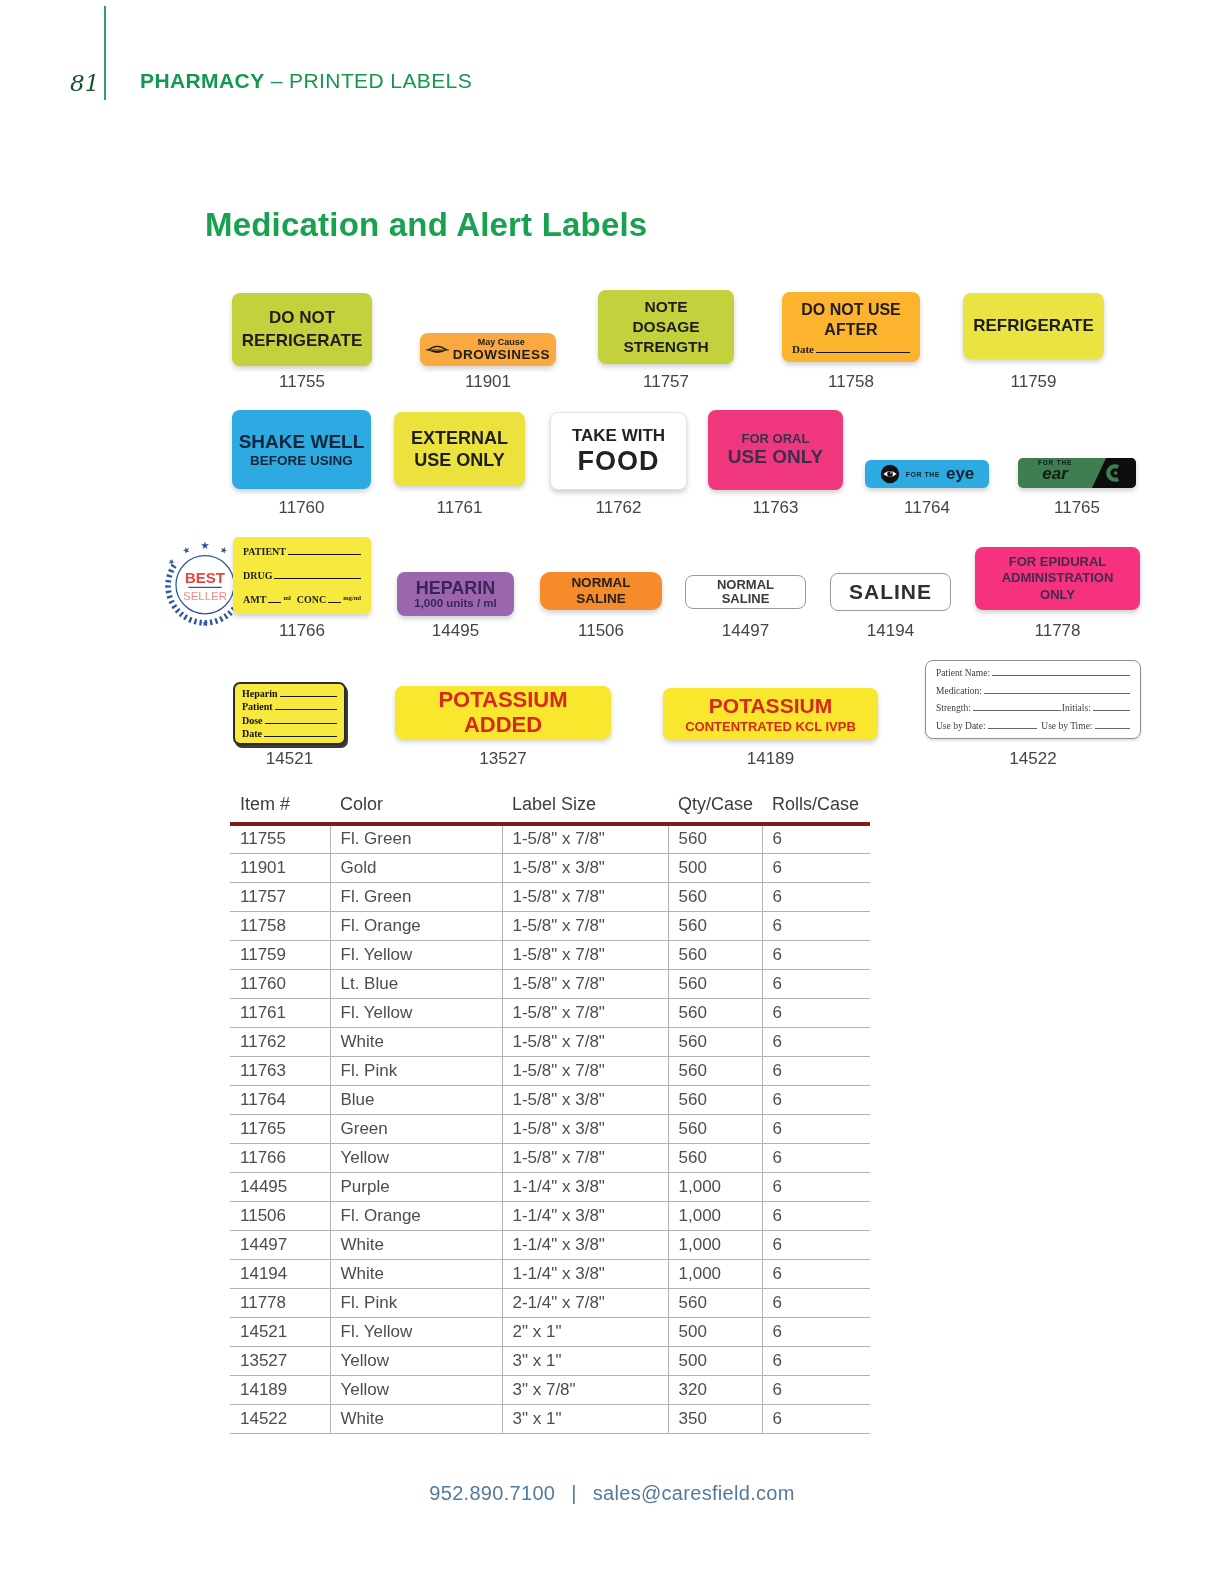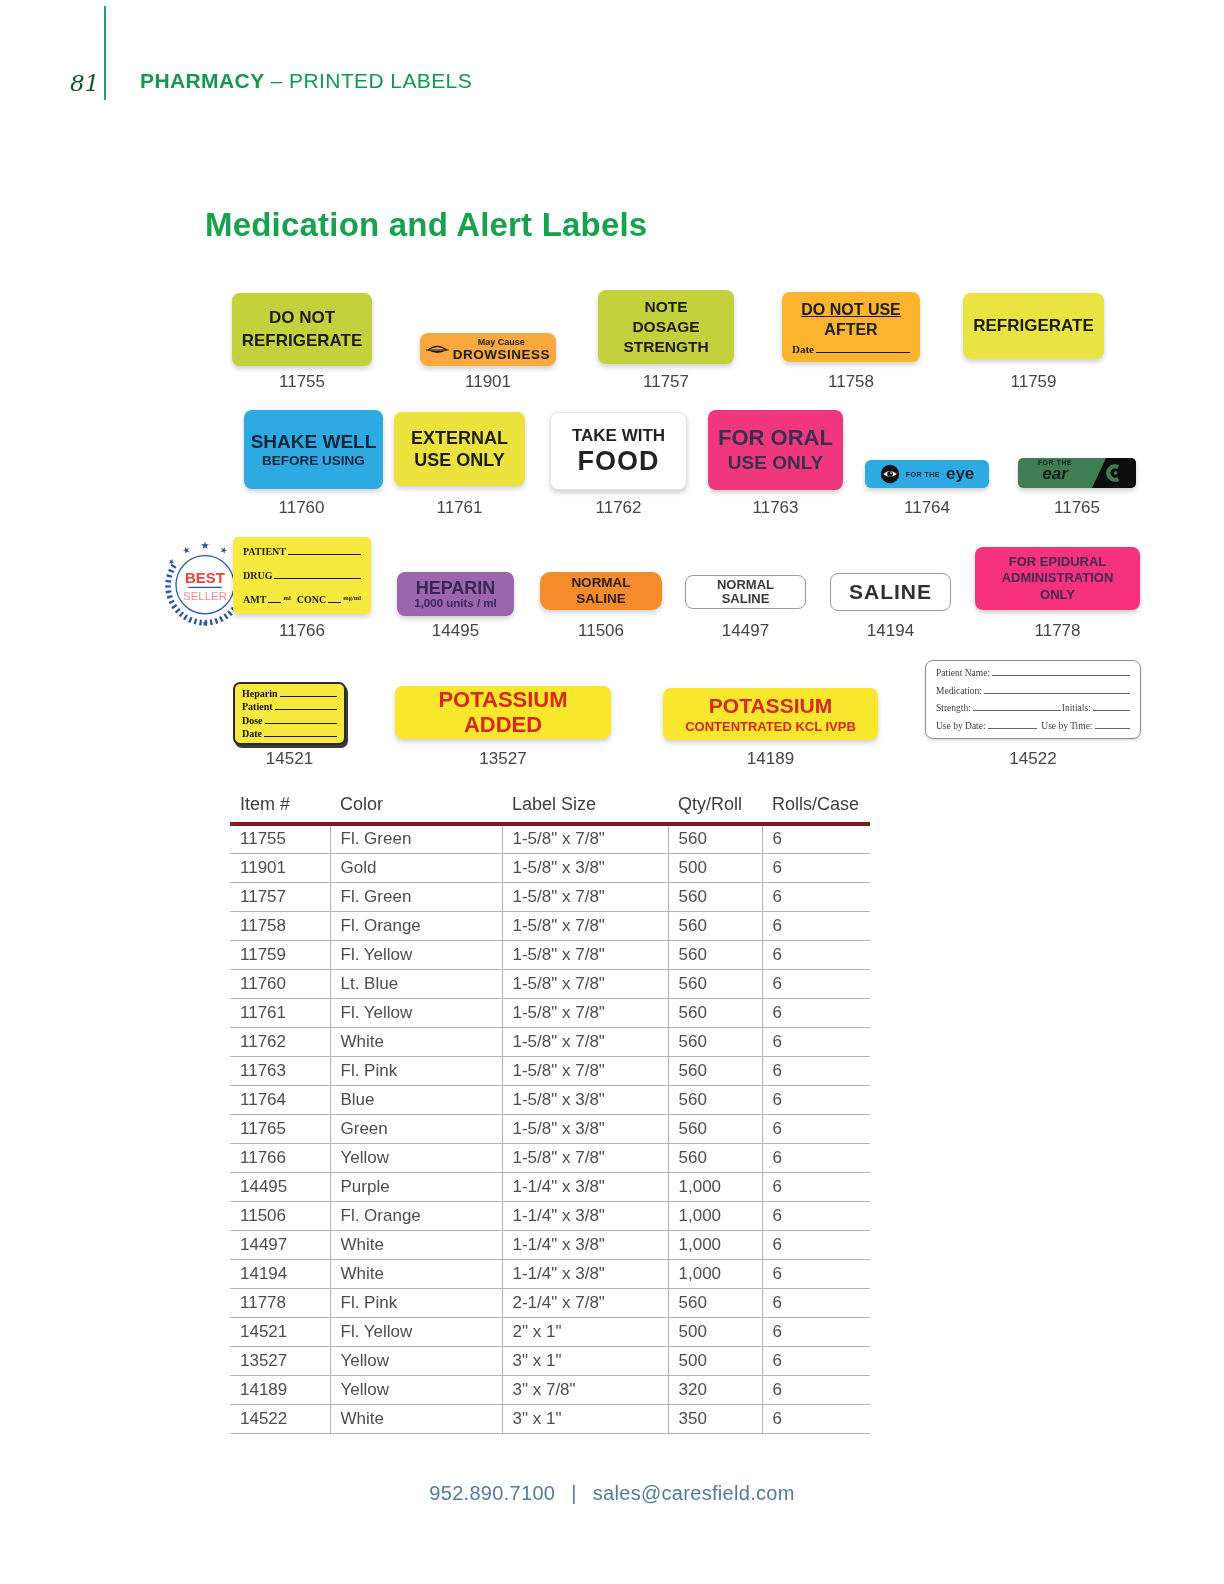--- a/index.html
+++ b/index.html
@@ -80,54 +80,54 @@
   <div class="itemnum" style="left:420px;top:372px;width:136px;">11901</div>
 
   <div class="lbl" style="left: 598px; top: 290px; width: 136px; height: 74px; background: rgb(194, 209, 60);">
     <div style="font-size:15.5px;line-height:1.3;">NOTE</div>
     <div style="font-size:15.5px;line-height:1.3;">DOSAGE</div>
     <div style="font-size:15.5px;line-height:1.3;">STRENGTH</div>
   </div>
   <div class="itemnum" style="left:598px;top:372px;width:136px;">11757</div>
 
   <div class="lbl" style="left: 782px; top: 292px; width: 138px; height: 70px; padding: 4px 10px; background: rgb(252, 179, 46);">
-    <div style="font-size:16px;line-height:1.25;text-decoration:underline;">DO NOT USE</div>
+    <div style="font-size:16px;line-height:1.25;">DO NOT USE</div>
     <div style="font-size:16px;line-height:1.25;">AFTER</div>
     <div class="frow" style="font-size:11px;width:100%;margin-top:3px;">
       <span>Date</span>
         <span class="fline"></span>
     </div>
   </div>
   <div class="itemnum" style="left:782px;top:372px;width:138px;">11758</div>
 
   <div class="lbl" style="left: 963px; top: 293px; width: 141px; height: 66px; background: rgb(234, 228, 66);">
     <div style="font-size:17px;">REFRIGERATE</div>
   </div>
   <div class="itemnum" style="left:963px;top:372px;width:141px;">11759</div>
 
-  <div class="lbl" style="left: 244px; top: 410px; width: 139px; height: 79px; color: rgb(19, 38, 58); background: rgb(44, 170, 225);">
+  <div class="lbl" style="left: 232px; top: 410px; width: 139px; height: 79px; color: rgb(19, 38, 58); background: rgb(44, 170, 225);">
     <div style="font-size:19px;">SHAKE WELL</div>
     <div style="font-size:13.5px;">BEFORE USING</div>
   </div>
   <div class="itemnum" style="left:232px;top:498px;width:139px;">11760</div>
 
   <div class="lbl" style="left: 394px; top: 412px; width: 131px; height: 74px; background: rgb(235, 226, 62);">
     <div style="font-size:18px;line-height:1.25;">EXTERNAL</div>
     <div style="font-size:18px;line-height:1.25;">USE ONLY</div>
   </div>
   <div class="itemnum" style="left:394px;top:498px;width:131px;">11761</div>
 
   <div class="lbl" style="left: 550px; top: 412px; width: 137px; height: 78px; border: 1px solid rgb(227, 227, 227); color: rgb(34, 34, 34); background: rgb(255, 255, 255);">
     <div style="font-size:17px;">TAKE WITH</div>
     <div style="font-size:27px;letter-spacing:1px;">FOOD</div>
   </div>
   <div class="itemnum" style="left:550px;top:498px;width:137px;">11762</div>
 
   <div class="lbl" style="left: 708px; top: 410px; width: 135px; height: 80px; color: rgb(57, 48, 79); background: rgb(240, 55, 125);">
-    <div style="font-size:22px;line-height:1.2;">FOR ORAL</div>
+    <div style="font-size:13px;line-height:1.2;">FOR ORAL</div>
     <div style="font-size:19px;line-height:1.2;">USE ONLY</div>
   </div>
   <div class="itemnum" style="left:708px;top:498px;width:135px;">11763</div>
 
   <div class="lbl row" style="left: 865px; top: 460px; width: 124px; height: 28px; border-radius: 6px; gap: 6px; color: rgb(16, 35, 46); background: rgb(44, 170, 225);">
     <svg width="20" height="20" viewBox="0 0 24 24">
       <circle cx="12" cy="12" r="11" fill="#111"></circle>
       <path d="M4 12 Q12 5 20 12 Q12 19 4 12 Z" fill="#fff"></path>
       <circle cx="12" cy="12" r="3.4" fill="#111"></circle>
       <circle cx="13.2" cy="10.8" r="1" fill="#fff"></circle>
@@ -278,21 +278,21 @@
           <col style="width:172px">
           <col style="width:166px">
           <col style="width:94px">
           <col style="width:108px">
       </colgroup>
       <thead>
         <tr>
           <th>Item #</th>
           <th>Color</th>
           <th>Label Size</th>
-          <th>Qty/Roll</th>
+          <th>Qty/Case</th>
           <th>Rolls/Case</th>
         </tr>
       </thead>
       <tbody>
 
           <tr>
             <td>11755</td>
             <td>Fl. Green</td>
             <td>1-5/8" x 7/8"</td>
             <td>560</td>

